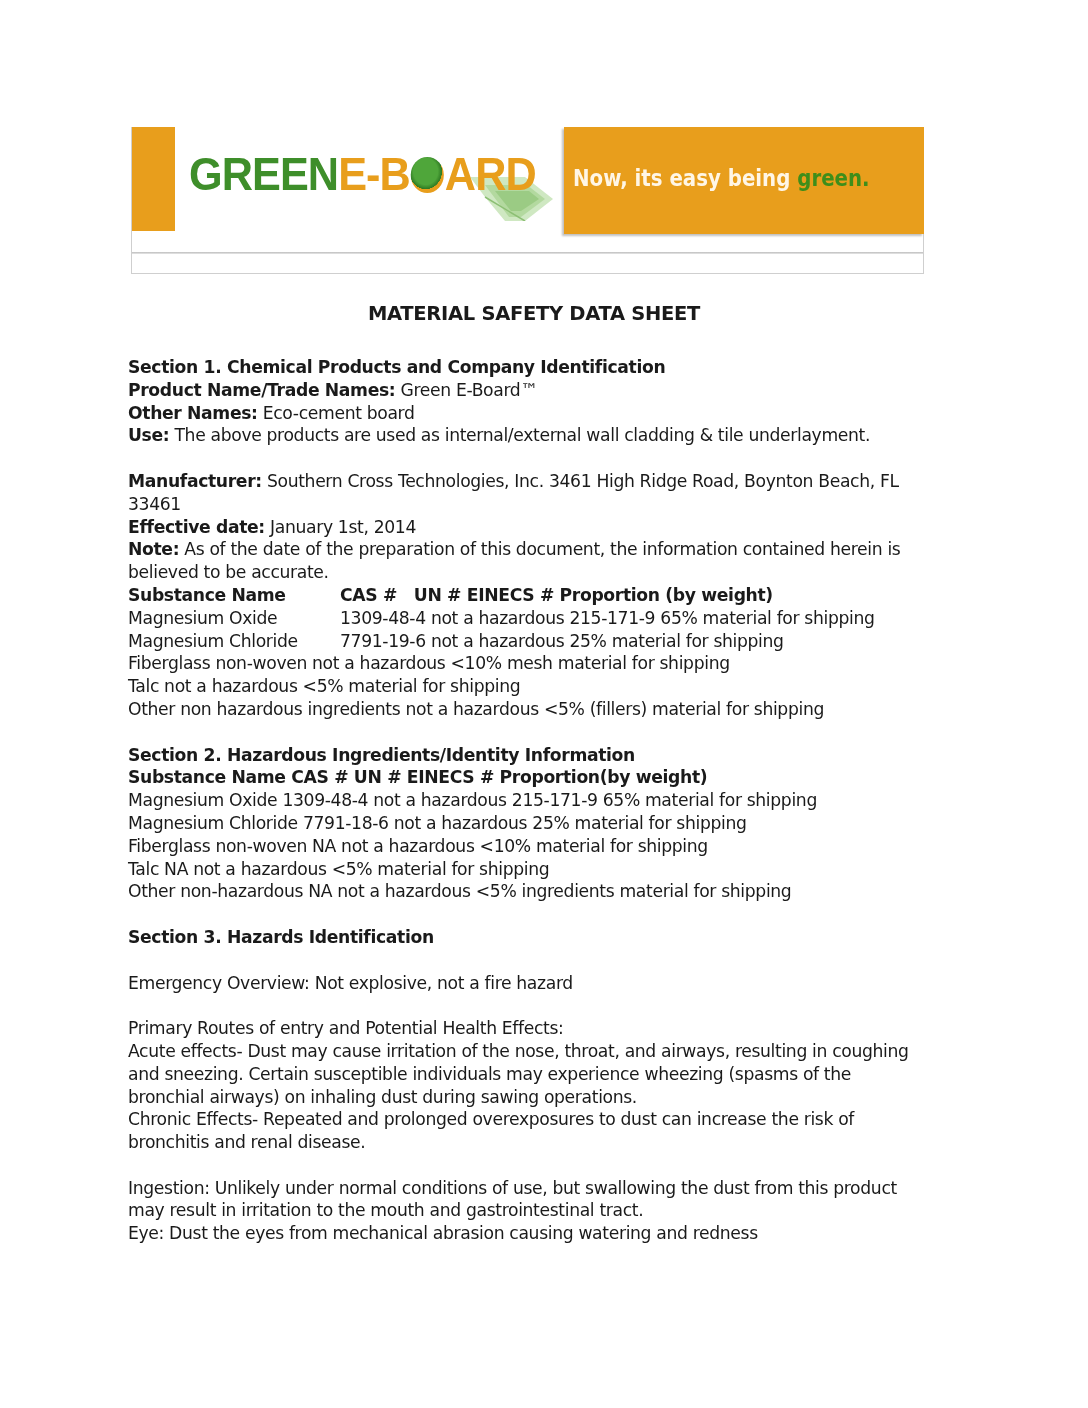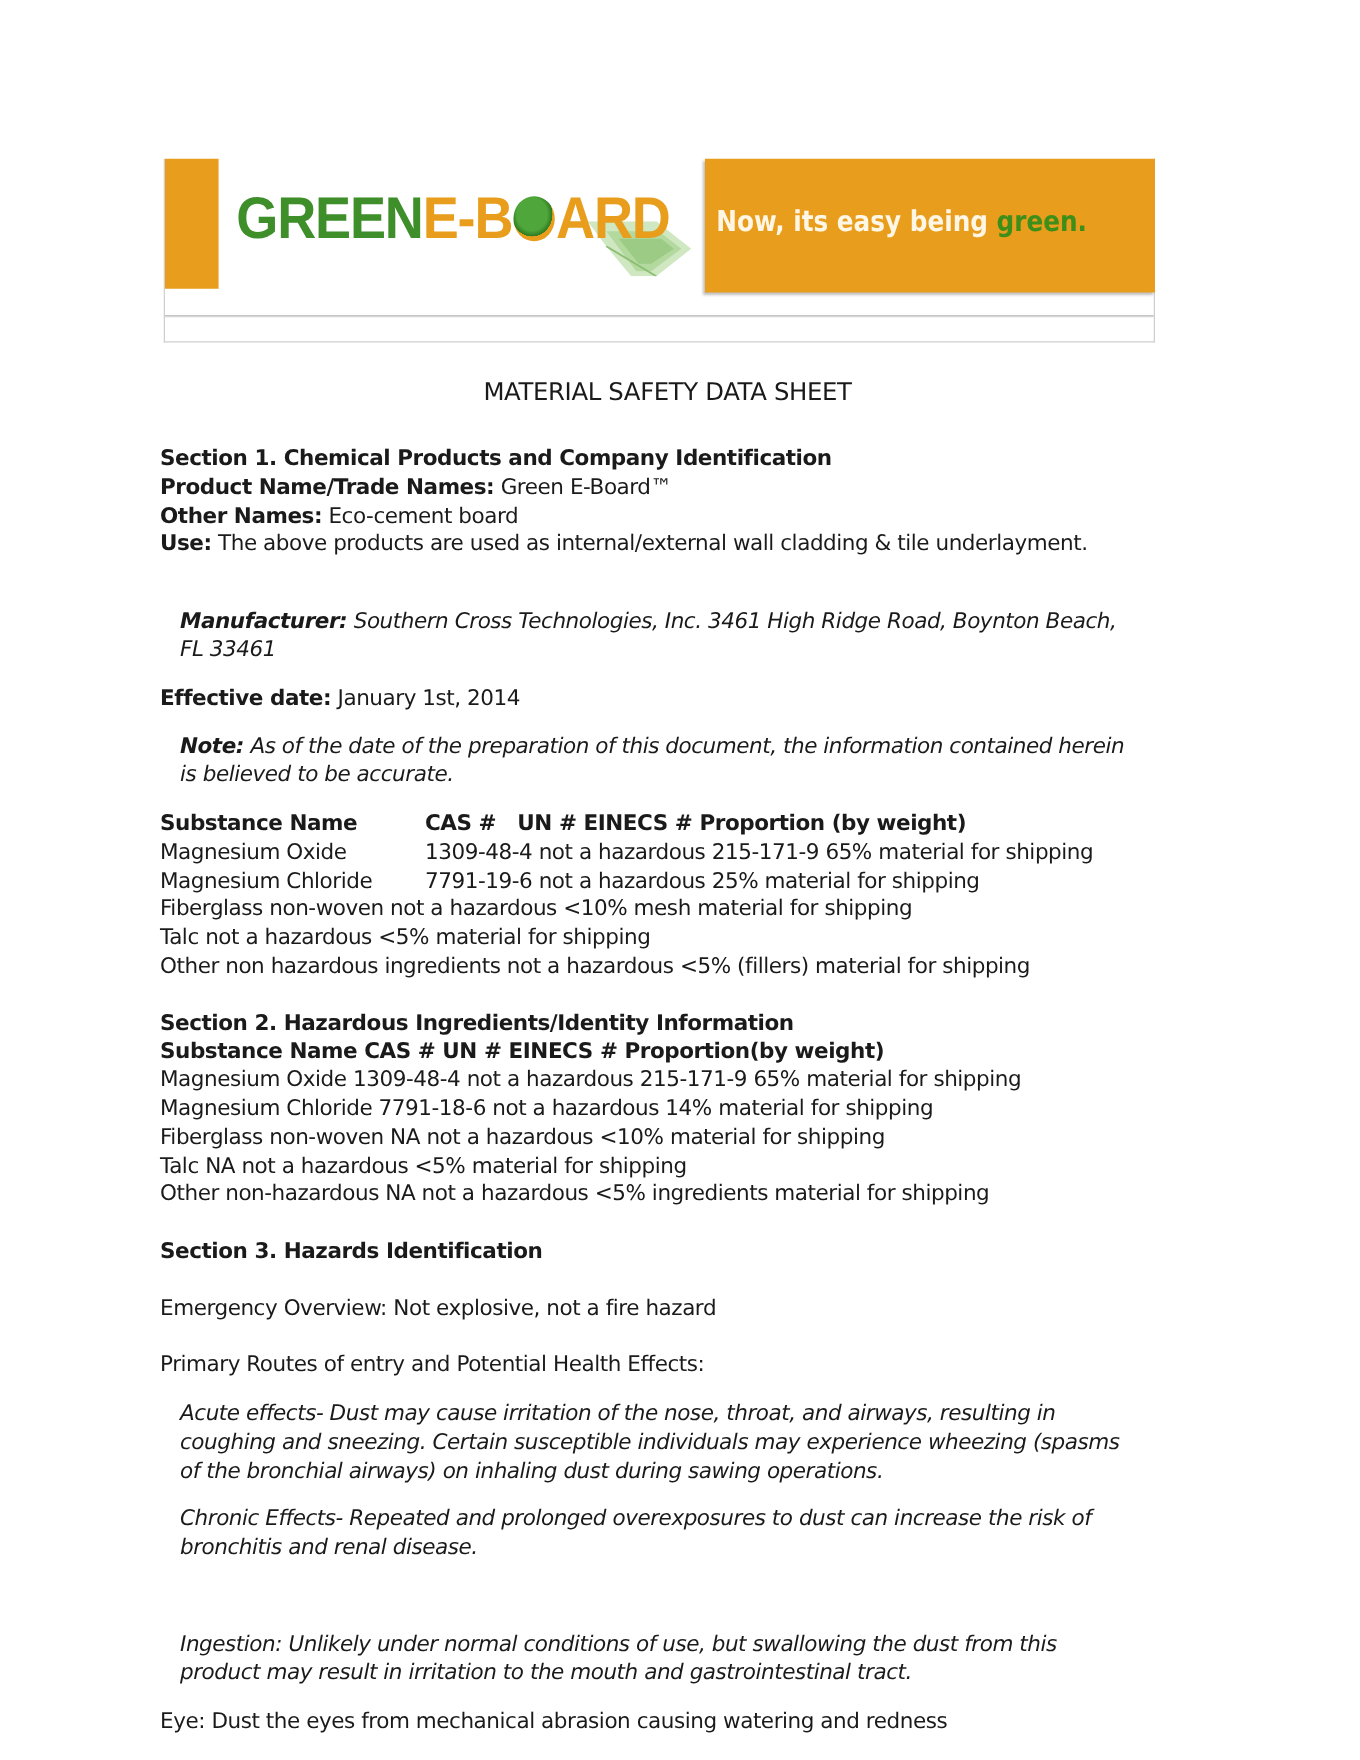--- a/index.html
+++ b/index.html
@@ -56,25 +56,25 @@
     position: absolute; left: 0; top: 125px; width: 100%; height: 2px;
     background: linear-gradient(#bdbdbd, #e8e8e8);
   }
 
   
   .doc {
     position: absolute; left: 128px; top: 300px; width: 800px;
     font-size: 17.2px; line-height: 22.8px; color: #1a1a1a;
   }
   .doc-title {
-    text-align: center; font-weight: normal; font-size: 19.5px; margin: 0 0 28px 0;
+    text-align: center; font-weight: bold; font-size: 19.5px; margin: 0 0 28px 0;
     line-height: 28px; letter-spacing: -0.3px; padding-left: 12px;
   }
   .line { white-space: nowrap; margin: 0; font-weight: normal; }
-  .wrap { white-space: normal; margin: 16px; font-style: italic; }
+  .wrap { white-space: normal; margin: 0; }
   .b { font-weight: bold; }
   .gap { height: 22.8px; }
   .row { display: flex; white-space: nowrap; gap: 12px; }
   .row .c1 { width: 200px; flex: 0 0 200px; }
   .txt { letter-spacing: -0.35px; }
 </style>
 </head>
 <body>
 
 <div class="banner">
@@ -126,21 +126,21 @@
     <p class="line">Talc not a hazardous &lt;5% material for shipping</p>
     <p class="line">Other non hazardous ingredients not a hazardous &lt;5% (fillers) material for shipping</p>
   </div>
 
   <div class="gap"></div>
 
   <div class="txt">
     <p class="line b">Section 2. Hazardous Ingredients/Identity Information</p>
     <p class="line b">Substance Name CAS # UN # EINECS # Proportion(by weight)</p>
     <p class="line">Magnesium Oxide 1309-48-4 not a hazardous 215-171-9 65% material for shipping</p>
-    <p class="line">Magnesium Chloride 7791-18-6 not a hazardous 14% material for shipping</p>
+    <p class="line">Magnesium Chloride 7791-18-6 not a hazardous 25% material for shipping</p>
     <p class="line">Fiberglass non-woven NA not a hazardous &lt;10% material for shipping</p>
     <p class="line">Talc NA not a hazardous &lt;5% material for shipping</p>
     <p class="line">Other non-hazardous NA not a hazardous &lt;5% ingredients material for shipping</p>
   </div>
 
   <div class="gap"></div>
 
   <div class="txt">
     <p class="line b">Section 3. Hazards Identification</p>
     <div class="gap"></div>

